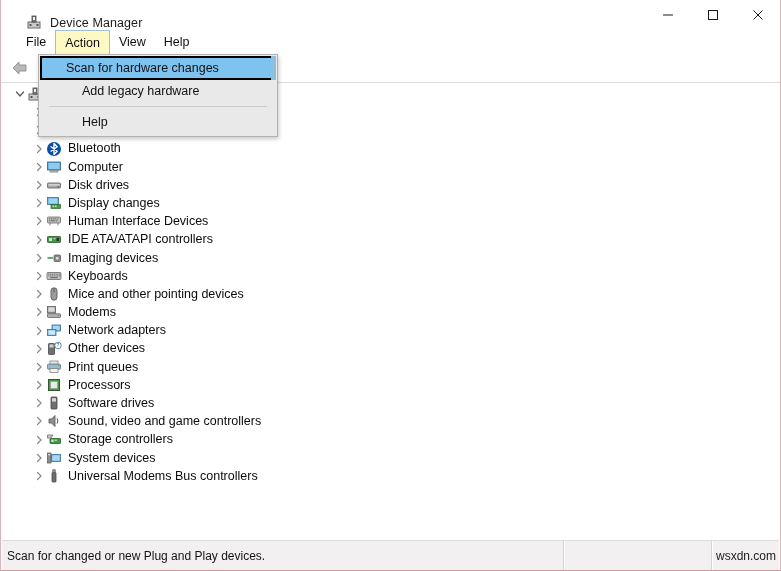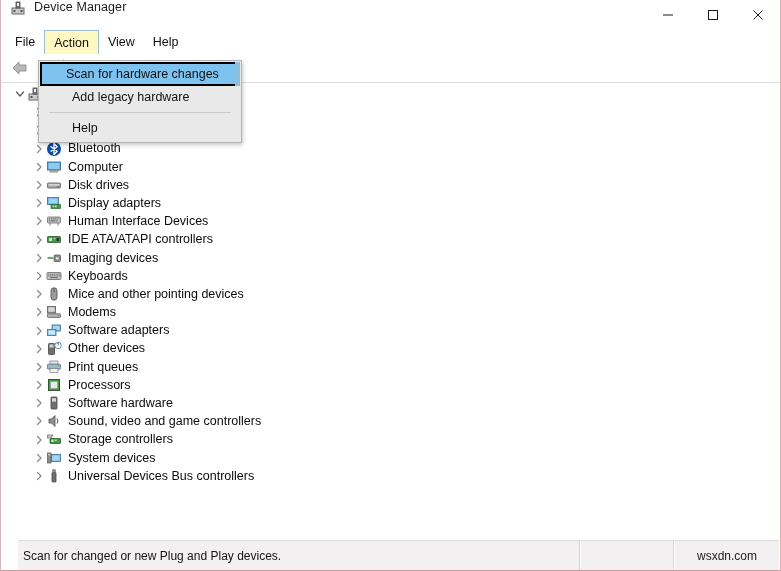--- a/index.html
+++ b/index.html
@@ -23,21 +23,22 @@
     border-right: 1px solid #d9b6bd;
     border-bottom: 1px solid #c99aa4;
   }
 
   
   .titlebar {
     position: relative;
     height: 30px;
     background: #ffffff;
     display: flex;
-    align-items: flex-start;
+    align-items: flex-end;
+    padding-left: 16px;
   }
   .title-icon {
     width: 16px;
     height: 16px;
     margin-left: 9px;
     margin-right: 8px;
     position: relative;
     flex: none;
   }
   .title-text {
@@ -61,21 +62,21 @@
     color: #1a1a1a;
   }
   .win-btn svg { display: block; }
 
   
   .menubar {
     height: 24px;
     background: #ffffff;
     display: flex;
     align-items: stretch;
-    padding-left: 5px;
+    padding-left: 16px;
     position: relative;
     z-index: 30;
   }
   .menu-item {
     font-size: 12.5px;
     color: #101010;
     padding: 0 9px;
     display: flex;
     align-items: center;
     white-space: nowrap;
@@ -159,21 +160,21 @@
     height: 16px;
     flex: none;
     margin-right: 6px;
     position: relative;
   }
   .node-label { line-height: 1; }
 
   
   .statusbar {
     position: absolute;
-    left: 17px;
+    left: 1px;
     right: 1px;
     bottom: 0;
     height: 29px;
     background: #f2f0f0;
     border-top: 1px solid #dcdada;
     display: flex;
     align-items: center;
     font-size: 12px;
     color: #141414;
   }
@@ -189,48 +190,48 @@
   .sb-sep {
     width: 1px;
     height: 29px;
     background: #d8d4d4;
     border-right: 1px solid #ffffff;
     flex: none;
   }
   .sb-cell-mid { flex: 1 1 auto; }
   .sb-cell-wm {
     flex: none;
-    width: 104px;
+    width: 66px;
     text-align: center;
     color: #1c1c1c;
     font-size: 12px;
   }
 
   
   .dropdown {
     position: absolute;
     left: 37px;
-    top: 60px;
-    width: 204px;
+    top: 54px;
+    width: 240px;
     background: #e9e9e9;
     border: 1px solid #b3b3b3;
     box-shadow: 1px 2px 4px rgba(0,0,0,0.22);
     z-index: 40;
     padding: 1px 0 3px 0;
     box-sizing: border-box;
   }
   .dd-item {
     height: 22px;
     display: flex;
     align-items: center;
     padding-left: 27px;
     font-size: 12.5px;
     color: #111111;
     box-sizing: border-box;
-    margin: 0 6px;
+    margin: 0 16px;
   }
   .dd-item.highlighted {
     background: #7ec2f0;
     border: 2px solid #000000;
     height: 24px;
     margin: 0 1px 0 1px;
     padding-left: 24px;
   }
   .dd-sep {
     height: 1px;
@@ -410,21 +411,21 @@
         </span>
         <span class="icon-wrap">
           <svg viewBox="0 0 16 16" width="16" height="16">
             <rect x="1.5" y="2.5" width="11" height="7" fill="#5aa8e0" stroke="#3a6f96" stroke-width="0.8"></rect>
             <rect x="2.5" y="3.4" width="9" height="5.2" fill="#9ed3f3"></rect>
             <rect x="5" y="9.5" width="9.5" height="4" fill="#3f9b3f" stroke="#2a682a" stroke-width="0.7"></rect>
             <rect x="6.5" y="10.5" width="1.6" height="1.6" fill="#d8d8d8"></rect>
             <rect x="9" y="10.5" width="1.6" height="1.6" fill="#d8d8d8"></rect>
           </svg>
         </span>
-        <span class="node-label">Display adapters</span>
+        <span class="node-label">Display changes</span>
       </div>
 
 
       <div class="tree-row child">
         <span class="chev">
           <svg width="10" height="10" viewBox="0 0 10 10">
               <path d="M3.5 1.5 L7 5 L3.5 8.5" fill="none" stroke="#8a8a8a" stroke-width="1.2" stroke-linecap="round" stroke-linejoin="round"></path>
             </svg>
         </span>
         <span class="icon-wrap">
@@ -550,21 +551,21 @@
             </svg>
         </span>
         <span class="icon-wrap">
           <svg viewBox="0 0 16 16" width="16" height="16">
             <rect x="6" y="2" width="8.5" height="6" fill="#5aa8e0" stroke="#3a6f96" stroke-width="0.8"></rect>
             <rect x="6.9" y="2.8" width="6.7" height="4.4" fill="#a6d8f5"></rect>
             <rect x="1.5" y="6.5" width="8.5" height="6" fill="#5aa8e0" stroke="#3a6f96" stroke-width="0.8"></rect>
             <rect x="2.4" y="7.3" width="6.7" height="4.4" fill="#cfe8f8"></rect>
           </svg>
         </span>
-        <span class="node-label">Software adapters</span>
+        <span class="node-label">Network adapters</span>
       </div>
 
       <div class="tree-row child">
         <span class="chev">
           <svg width="10" height="10" viewBox="0 0 10 10">
               <path d="M3.5 1.5 L7 5 L3.5 8.5" fill="none" stroke="#8a8a8a" stroke-width="1.2" stroke-linecap="round" stroke-linejoin="round"></path>
             </svg>
         </span>
         <span class="icon-wrap">
           <svg viewBox="0 0 16 16" width="16" height="16">
@@ -614,21 +615,21 @@
           <svg width="10" height="10" viewBox="0 0 10 10">
               <path d="M3.5 1.5 L7 5 L3.5 8.5" fill="none" stroke="#8a8a8a" stroke-width="1.2" stroke-linecap="round" stroke-linejoin="round"></path>
             </svg>
         </span>
         <span class="icon-wrap">
           <svg viewBox="0 0 16 16" width="16" height="16">
             <rect x="5" y="2" width="6" height="12" rx="0.7" fill="#6f6f6f" stroke="#454545" stroke-width="0.8"></rect>
             <rect x="6" y="3.2" width="4" height="3.4" fill="#d5d5d5"></rect>
           </svg>
         </span>
-        <span class="node-label">Software hardware</span>
+        <span class="node-label">Software drives</span>
       </div>
 
       <div class="tree-row child">
         <span class="chev">
           <svg width="10" height="10" viewBox="0 0 10 10">
               <path d="M3.5 1.5 L7 5 L3.5 8.5" fill="none" stroke="#8a8a8a" stroke-width="1.2" stroke-linecap="round" stroke-linejoin="round"></path>
             </svg>
         </span>
         <span class="icon-wrap">
           <svg viewBox="0 0 16 16" width="16" height="16">
@@ -678,21 +679,21 @@
           <svg width="10" height="10" viewBox="0 0 10 10">
               <path d="M3.5 1.5 L7 5 L3.5 8.5" fill="none" stroke="#8a8a8a" stroke-width="1.2" stroke-linecap="round" stroke-linejoin="round"></path>
             </svg>
         </span>
         <span class="icon-wrap">
           <svg viewBox="0 0 16 16" width="16" height="16">
             <rect x="6" y="4.5" width="4" height="9.5" rx="0.8" fill="#6f6f6f" stroke="#454545" stroke-width="0.8"></rect>
             <rect x="6.8" y="1.8" width="2.4" height="2.8" fill="#9c9c9c" stroke="#5a5a5a" stroke-width="0.7"></rect>
           </svg>
         </span>
-        <span class="node-label">Universal Devices Bus controllers</span>
+        <span class="node-label">Universal Modems Bus controllers</span>
       </div>
 
     </div>
   </div>
 
   <div class="dropdown">
     <div class="dd-scroll"></div>
     <div class="dd-item highlighted">Scan for hardware changes</div>
     <div class="dd-item">Add legacy hardware</div>
     <div class="dd-sep"></div>

